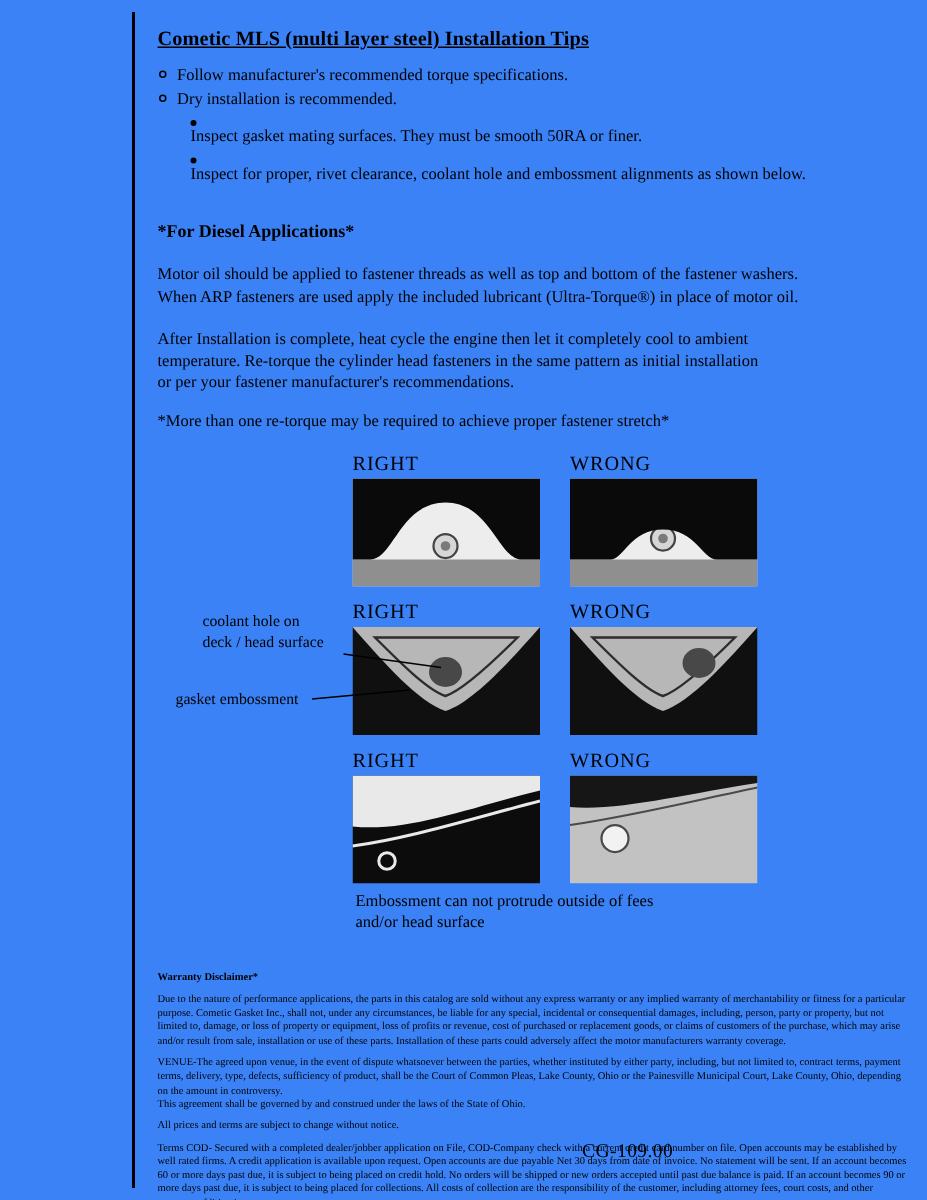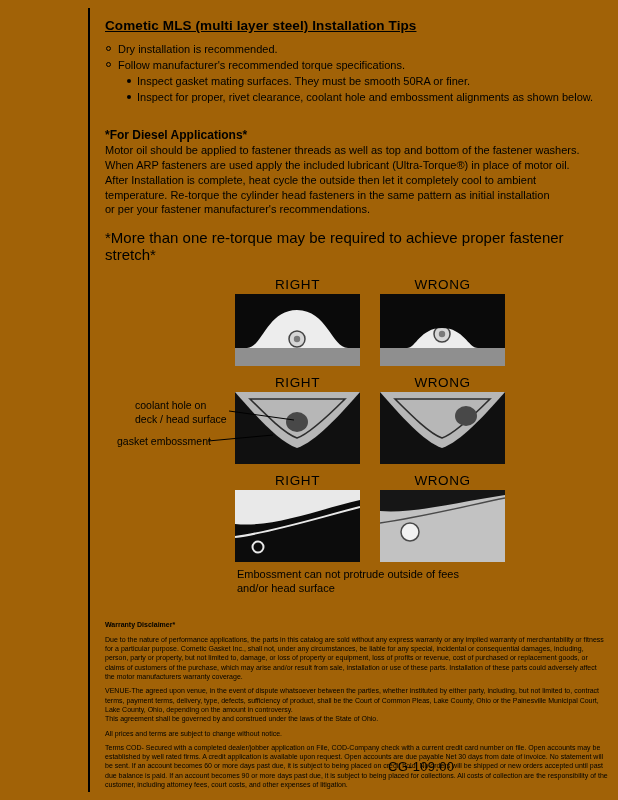--- a/index.html
+++ b/index.html
@@ -1,81 +1,81 @@
 <!DOCTYPE html>
 <html><head>
 <meta charset="utf-8">
 <style>
   * { margin:0; padding:0; box-sizing:border-box; }
   html,body { background:#ffffff; }
   .page {
-    position:relative; width:618px; height:800px; background:#a16207;
-    font-family:Liberation Sans, sans-serif; color:#000; overflow:hidden;
+    position:relative; width:618px; height:800px; background:#3b82f6;
+    font-family:Liberation Serif, serif; color:#000; overflow:hidden;
   }
   .edge-line { position:absolute; left:88px; top:8px; width:2px; height:784px; background:#000; }
   .content { position:absolute; left:105px; top:18px; width:503px; }
   .title { font-size:13.5px; font-weight:bold; text-decoration:underline; margin-bottom:9px; letter-spacing:0.1px; }
   .bullets { font-size:11px; line-height:1.35; }
   .b-row { display:flex; align-items:flex-start; margin:1px 0; }
   .b-marker { width:5px; height:5px; border:1px solid #000; border-radius:50%; margin:4px 7px 0 1px; flex:none; }
-  .sb-row { display:flex; align-items:flex-start; margin:1px 0 1px 22px; }
+  .sb-row { display:flex; align-items:flex-start; margin:1px 0 1px 22px;flex-direction:column; }
   .sb-marker { width:4px; height:4px; background:#000; border-radius:50%; margin:5px 6px 0 0; flex:none; }
   .diesel-heading { font-size:12px; font-weight:bold; margin-top:24px; }
-  .para { font-size:11px; line-height:1.32; margin-top:1px; width:480px; }
-  .note { font-size:15px; margin-top:12px; }
+  .para { font-size:11px; line-height:1.32; margin-top:14px; width:480px; }
+  .note { font-size:11px; margin-top:12px; }
   .pre { white-space:pre-line; }
   .diagrams { margin-top:14px; }
   .diag-row { position:relative; margin-bottom:9px; }
   .diag-labels { display:flex; gap:20px; margin-left:130px; margin-bottom:2px; }
-  .diag-labels .dlabel { width:125px; text-align:center; font-size:13.5px; letter-spacing:0.6px; }
+  .diag-labels .dlabel { width:125px; text-align:left; font-size:13.5px; letter-spacing:0.6px; }
   .diag-images { display:flex; gap:20px; margin-left:130px; }
   .diag-images svg { display:block; }
   .diag-caption { font-size:11px; margin:5px 0 0 132px; line-height:1.3; }
   .annot { position:absolute; font-size:10.5px; line-height:1.3; }
-  .annot-coolant { left:30px; top:24px; }
+  .annot-coolant { left:30px; top:8px; }
   .annot-emboss { left:12px; top:60px; }
   .connectors { position:absolute; left:0; top:0; pointer-events:none; }
   .legal { margin-top:24px; font-size:7px; line-height:1.33; width:503px; }
   .legal-heading { font-weight:bold; margin-bottom:6px; font-size:7px; }
   .legal p { margin-bottom:5px; }
   .footer-code { position:absolute; left:388px; top:759px; font-size:13px; letter-spacing:0.3px; }
 </style>
 </head>
 <body>
 
 <div class="page">
   <div class="edge-line"></div>
 
   <div class="content">
 
     <div class="title">Cometic MLS (multi layer steel) Installation Tips</div>
 
     <div class="bullets">
       <div class="b-row">
         <span class="b-marker"></span>
-        <span>Dry installation is recommended.</span>
+        <span>Follow manufacturer's recommended torque specifications.</span>
       </div>
       <div class="b-row">
         <span class="b-marker"></span>
-        <span>Follow manufacturer's recommended torque specifications.</span>
+        <span>Dry installation is recommended.</span>
       </div>
       <div class="sb-row">
         <span class="sb-marker"></span>
         <span>Inspect gasket mating surfaces.  They must be smooth 50RA or finer.</span>
       </div>
       <div class="sb-row">
         <span class="sb-marker"></span>
         <span>Inspect for proper, rivet clearance, coolant hole and embossment alignments as shown below.</span>
       </div>
     </div>
 
     <div class="diesel-heading">*For Diesel Applications*</div>
     <div class="para pre">Motor oil should be applied to fastener threads as well as top and bottom of the fastener washers.
 When ARP fasteners are used apply the included lubricant (Ultra-Torque®) in place of motor oil.</div>
-    <div class="para pre">After Installation is complete, heat cycle the outside then let it completely cool to ambient
+    <div class="para pre">After Installation is complete, heat cycle the engine then let it completely cool to ambient
 temperature. Re-torque the cylinder head fasteners in the same pattern as initial installation
 or per your fastener manufacturer's recommendations.</div>
     <div class="note">*More than one re-torque may be required to achieve proper fastener stretch*</div>
 
     <div class="diagrams">
 
       <div class="diag-row">
         <div class="diag-labels">
           <span class="dlabel">RIGHT</span>
           <span class="dlabel">WRONG</span>

